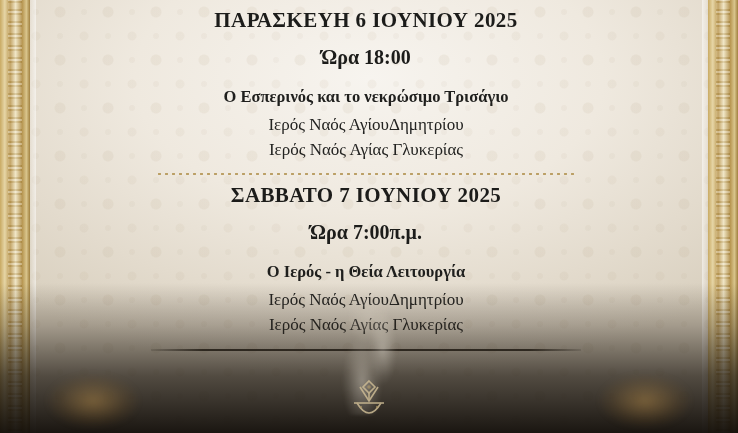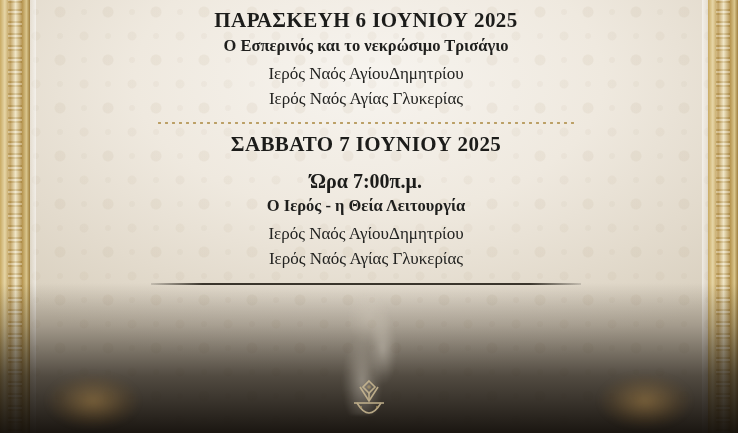--- a/index.html
+++ b/index.html
@@ -94,21 +94,21 @@
   .time-line {
     font-size: 20px;
     font-weight: bold;
     margin-top: 13px;
     color: #1c1c1a;
   }
 
   .service-line {
     font-size: 16.5px;
     font-weight: bold;
-    margin-top: 3px;
+    margin-top: 18px;
     color: #1f1f1d;
   }
   .service-line.tight {
     margin-top: 1px;
   }
 
   .church-line {
     font-size: 17px;
     margin-top: 5px;
     color: #232321;
@@ -197,20 +197,21 @@
   </div>
   <div class="border-strip right">
     <div class="border-inner"></div>
     <div class="border-edge"></div>
   </div>
 
   <div class="content">
 
     <div class="date-line">ΠΑΡΑΣΚΕΥΗ 6 ΙΟΥΝΙΟΥ 2025</div>
 
+    <div class="time-line">Ώρα 18:00</div>
 
     <div class="service-line">Ο Εσπερινός και το νεκρώσιμο Τρισάγιο</div>
 
     <div class="church-line first">Ιερός Ναός ΑγίουΔημητρίου</div>
     <div class="church-line">Ιερός Ναός Αγίας Γλυκερίας</div>
 
     <div class="dotted-sep"></div>
 
     <div class="date-line">ΣΑΒΒΑΤΟ 7 ΙΟΥΝΙΟΥ 2025</div>
 

